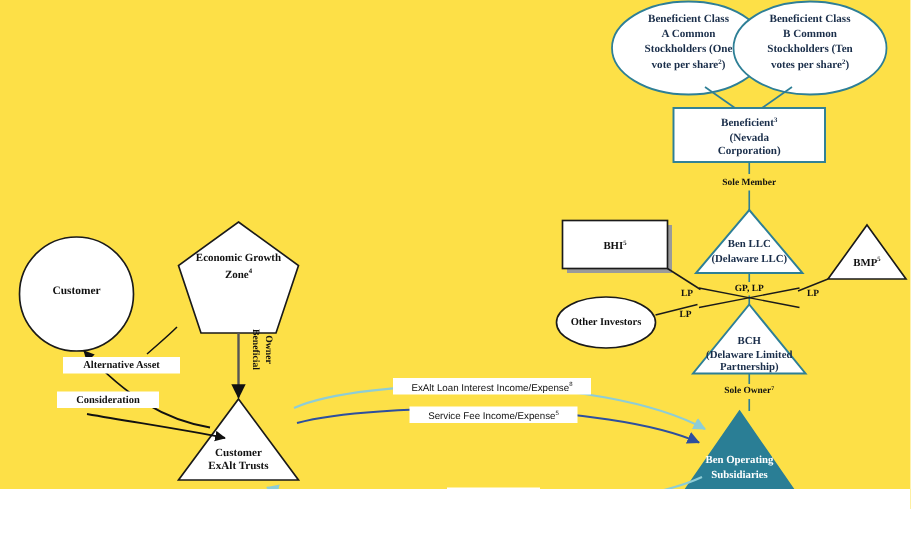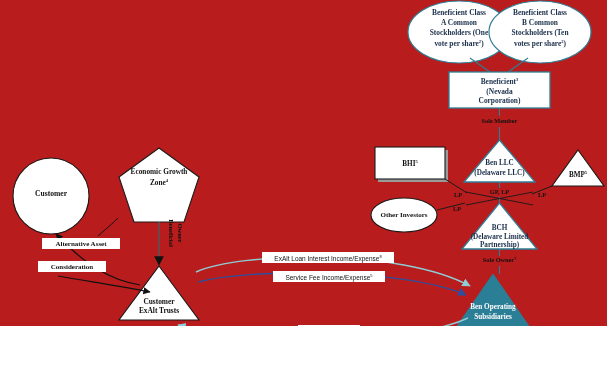--- a/index.html
+++ b/index.html
@@ -4,21 +4,21 @@
 <style>
   html, body {
     margin: 0;
     padding: 0;
     background: #ffffff;
   }
   #canvas {
     position: relative;
     width: 607px;
     height: 326px;
-    background: #b91c1c;
+    background: #fde047;
     overflow: hidden;
     font-family: "Liberation Serif", serif;
   }
   svg#diagram {
     position: absolute;
     left: 0;
     top: 0;
     width: 607px;
     height: 370px;
   }

